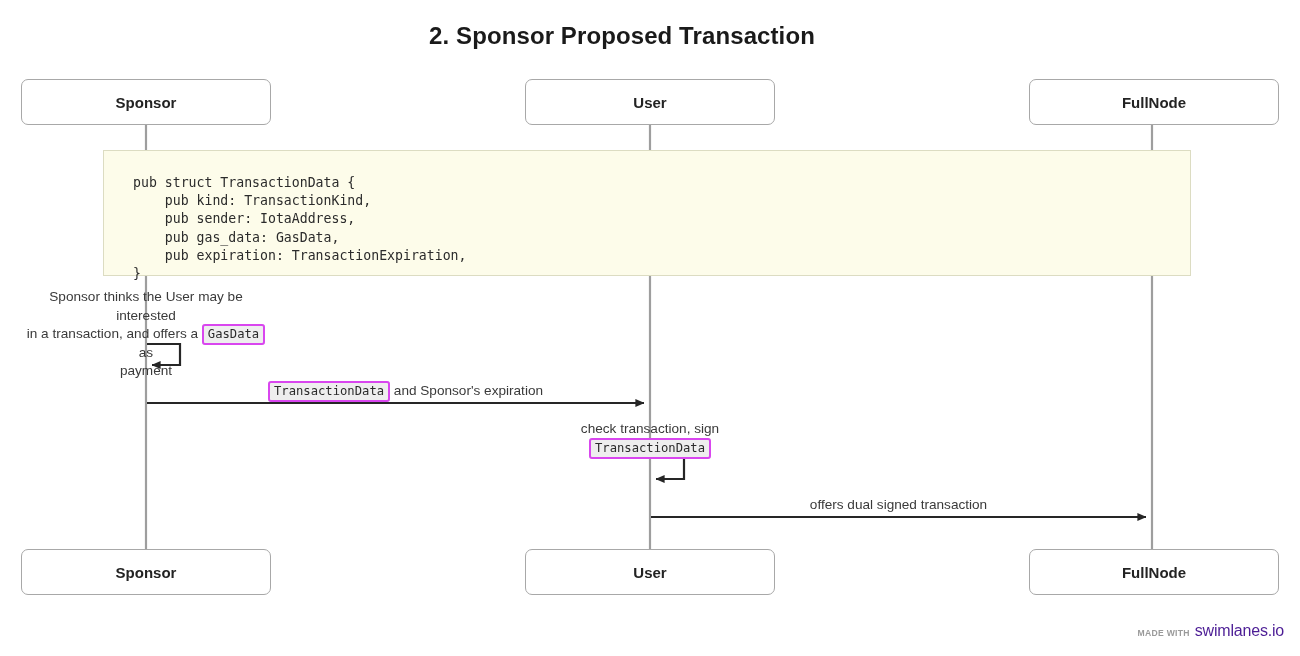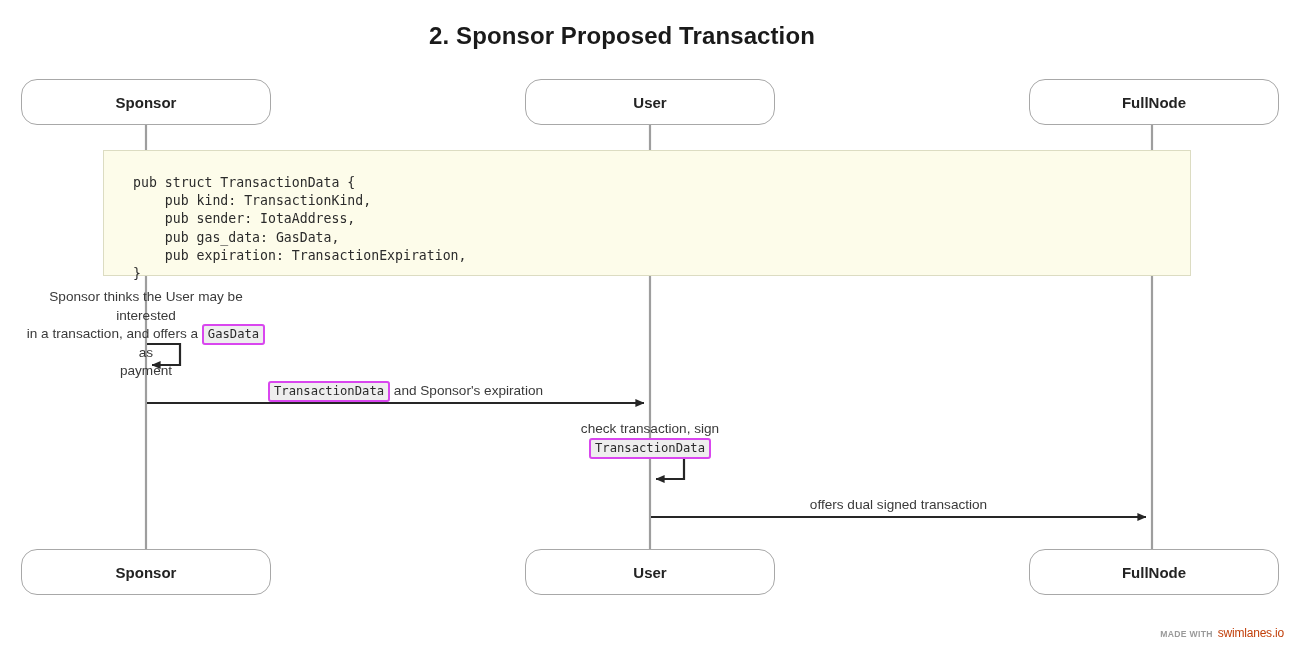--- a/index.html
+++ b/index.html
@@ -57,21 +57,21 @@
     stroke-width: 2.2;
     fill: none;
   }
 
   
   .participant {
     position: absolute;
     box-sizing: border-box;
     height: 46px;
     border: 1.6px solid #a8a8a8;
-    border-radius: 16px;
+    border-radius: 7px;
     background: #ffffff;
     display: flex;
     align-items: center;
     justify-content: center;
     font-size: 15px;
     font-weight: bold;
     color: #232323;
     z-index: 4;
   }
 
@@ -134,22 +134,22 @@
     z-index: 6;
   }
   .watermark .made-with {
     font-size: 8.6px;
     letter-spacing: 0.3px;
     color: #9a9a9a;
     font-weight: bold;
     text-transform: uppercase;
   }
   .watermark .brand {
-    font-size: 12px;
-    color: #c2410c;
+    font-size: 16px;
+    color: #4c1d95;
     letter-spacing: -0.2px;
   }
 </style>
 </head>
 <body>
 
 <div id="diagram-canvas">
 
   <div class="diagram-title">2. Sponsor Proposed Transaction</div>
 

